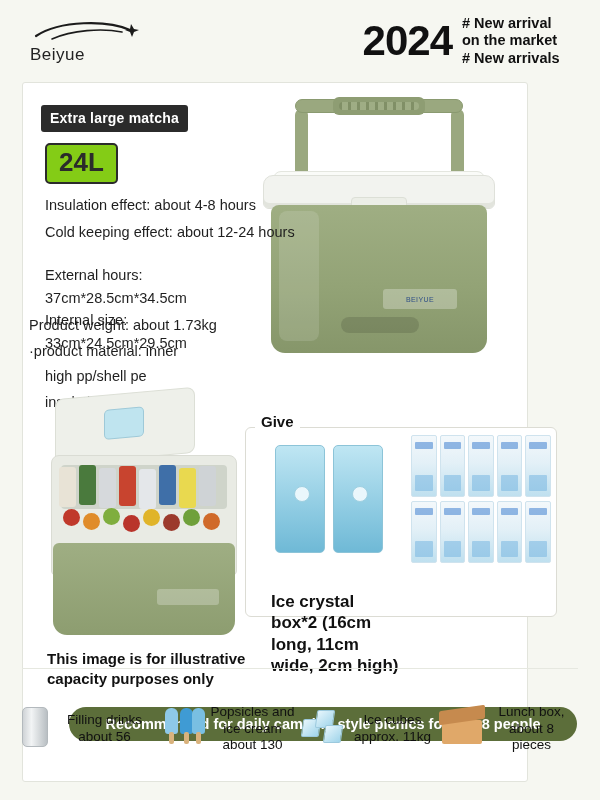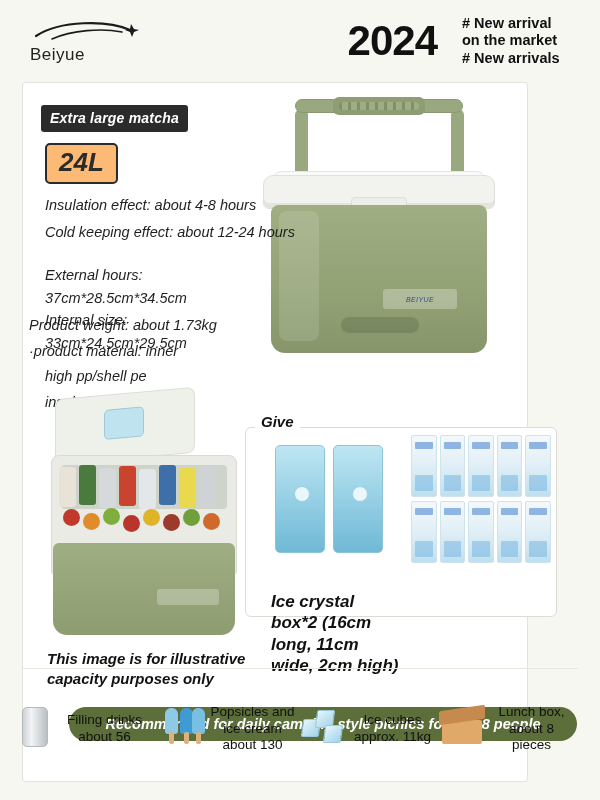--- a/index.html
+++ b/index.html
@@ -33,47 +33,46 @@
     color: #222; margin-top: 1px; font-weight: 400;
   }
   .year {
     margin-left: auto;
     font-size: 42px; font-weight: bold; color: #111;
     letter-spacing: -1px; line-height: 1;
     padding-right: 10px;
   }
   .arrival {
     font-size: 14.5px; font-weight: bold; color: #111;
-    line-height: 1.18; width: 124px; margin-left: 15px;
+    line-height: 1.18; width: 124px;
   }
 
   
   .card {
     position: absolute; top: 82px; left: 22px;
     width: 506px; height: 700px;
     background: #fff;
     border: 1px solid #e2e4dc;
     border-radius: 3px;
-    font-style: italic;
   }
 
   
   .badge-matcha {
     position: absolute; left: 18px; top: 22px;
     background: #2b2b2b; color: #fff;
     font-size: 14px; font-weight: bold;
     padding: 5px 9px 6px 9px;
     border-radius: 3px;
     letter-spacing: .2px;
     z-index: 4;
   }
   .badge-size {
     position: absolute; left: 22px; top: 60px;
     border: 2px solid #2b2b2b;
-    color: #2b2b2b; background: #fdba74;
+    color: #2b2b2b; background: #84cc16;
     font-size: 26px; font-weight: bold;
     padding: 2px 12px 4px 12px;
     border-radius: 5px;
     z-index: 4;
   }
 
   
   .specs {
     position: absolute; left: 22px; top: 112px;
     width: 260px;

